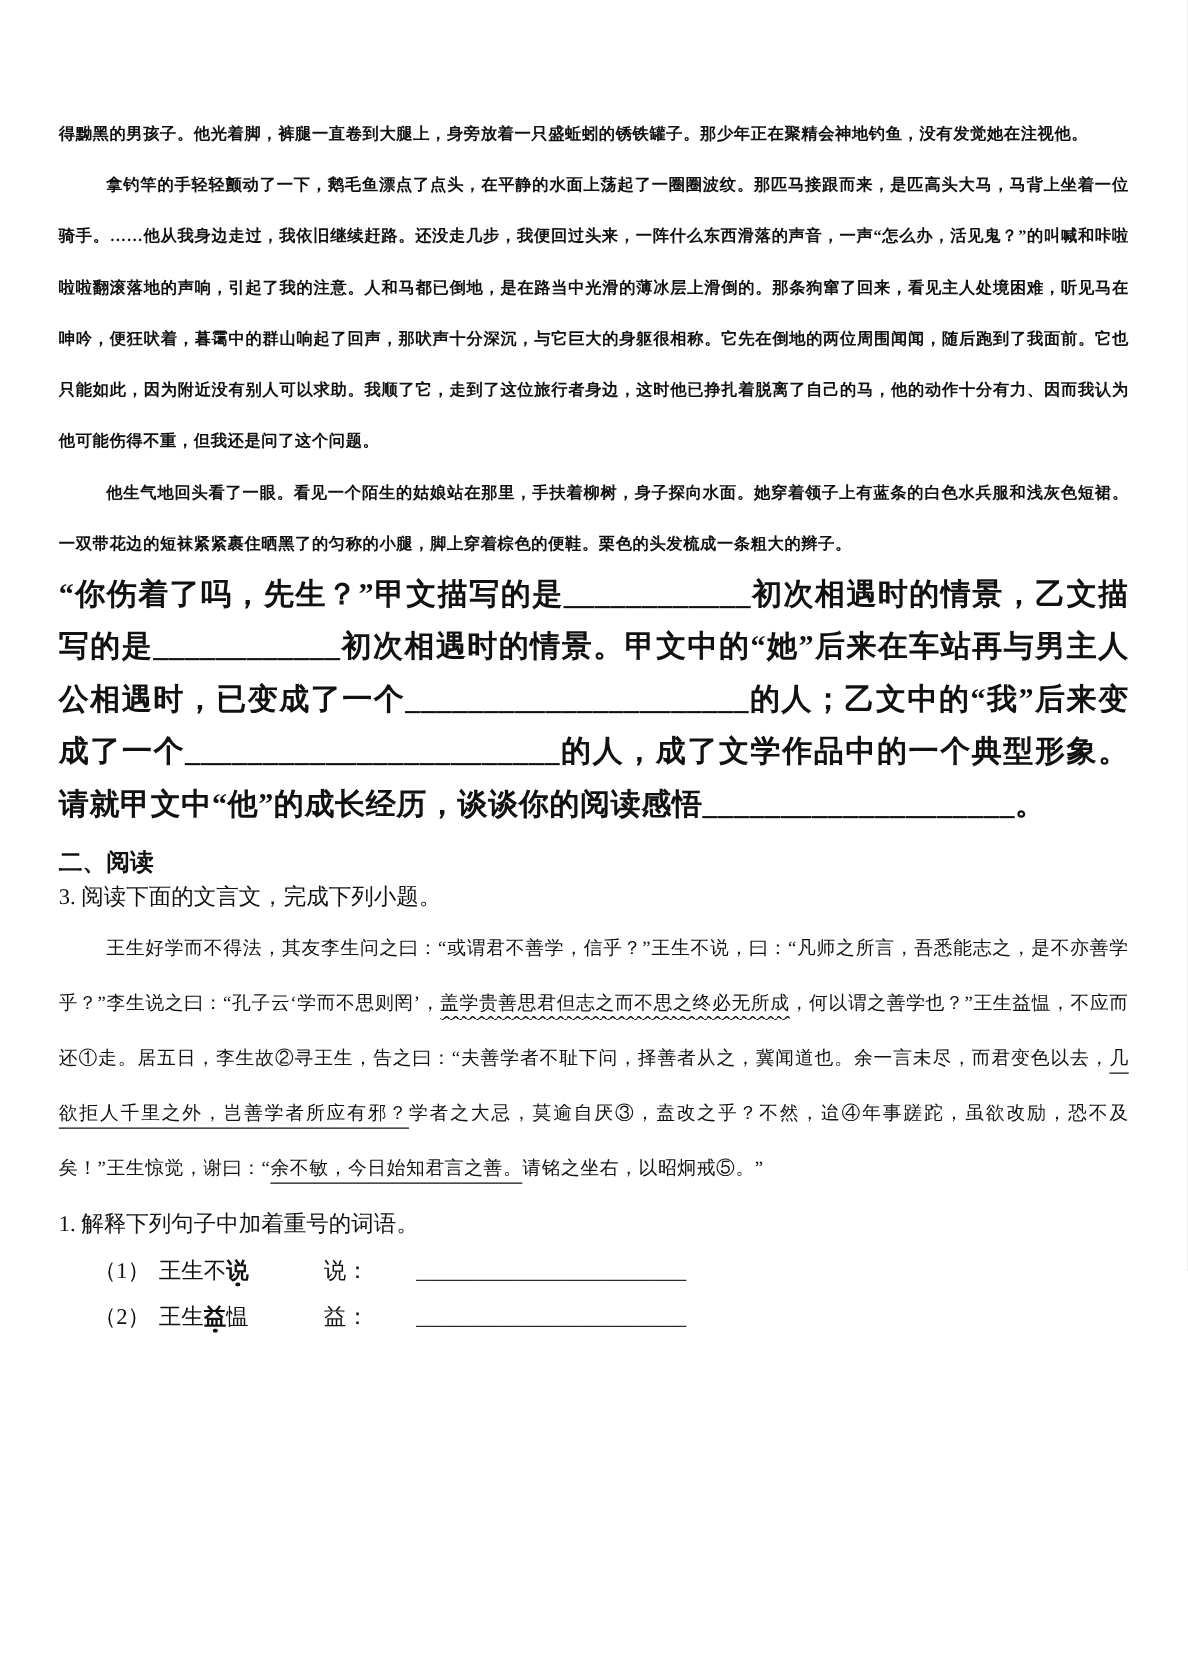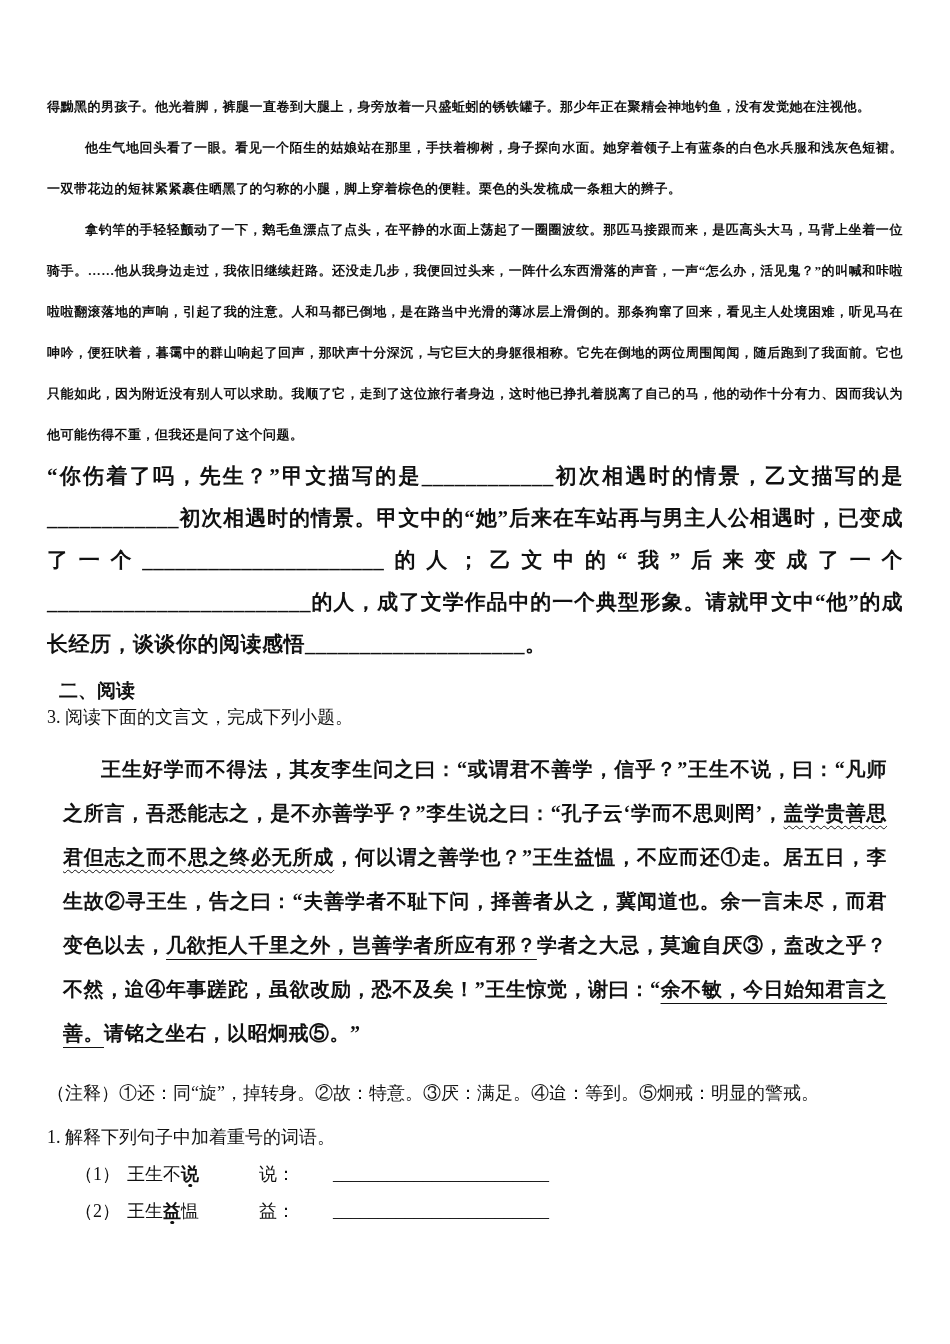--- a/index.html
+++ b/index.html
@@ -8,29 +8,29 @@
     box-sizing:border-box; padding:86px 47px 0 47px; overflow:hidden;
     color:#111; font-family:"Liberation Serif", serif;
   }
   
   .passage p {
     margin:0; font-size:13px; line-height:41px;
     text-align:justify; font-weight:600; letter-spacing:0.5px;
   }
   .indent { text-indent:38px; }
   
-  .fillpara { margin:0; font-size:21px; line-height:42px; text-align:justify; font-weight:600; letter-spacing:0.5px; }
+  .fillpara { margin:0; font-size:24px; line-height:42px; text-align:justify; font-weight:600; letter-spacing:0.5px; }
   
-  .section-heading { margin:12px 0 0 12px; font-size:19px; line-height:27px; font-weight:700; }
+  .section-heading { margin:12px 0 0 0; font-size:19px; line-height:27px; font-weight:700; }
   
   .q7-intro { margin:0 0 6px 0; font-size:18px; line-height:27px; font-weight:400; }
   
   .classical {
-    margin:16px; font-size:20px; line-height:44px; text-align:justify;
-    font-weight:700; text-indent:38px; letter-spacing:0.5px;
+    margin:0; font-size:15px; line-height:44px; text-align:justify;
+    font-weight:400; text-indent:38px; letter-spacing:0.5px;
   }
   .classical .u { text-decoration:underline; text-underline-offset:7px; text-decoration-thickness:1.2px; }
   .classical .wavy { text-decoration:underline; text-decoration-style:wavy; text-underline-offset:5px; text-decoration-thickness:1px; }
   .notes { margin:0; font-size:18px; line-height:44px; font-weight:500; }
   
   .sub-title { margin:4px 0 0 0; font-size:18px; line-height:37px; font-weight:400; }
   .item-row { display:flex; align-items:baseline; font-size:18px; line-height:37px; height:37px; margin-left:28px; font-weight:400; }
   .item-num { width:52px; flex:0 0 auto; }
   .item-phrase { width:132px; flex:0 0 auto; }
   .item-term { flex:0 0 auto; }
@@ -42,33 +42,32 @@
     transform:translateX(-50%);
   }
 </style>
 </head>
 <body>
 
 <div class="page">
 
   <div class="passage">
     <p>得黝黑的男孩子。他光着脚，裤腿一直卷到大腿上，身旁放着一只盛蚯蚓的锈铁罐子。那少年正在聚精会神地钓鱼，没有发觉她在注视他。</p>
+    <p class="indent">拿钓竿的手轻轻颤动了一下，鹅毛鱼漂点了点头，在平静的水面上荡起了一圈圈波纹。那匹马接跟而来，是匹高头大马，马背上坐着一位骑手。……他从我身边走过，我依旧继续赶路。还没走几步，我便回过头来，一阵什么东西滑落的声音，一声“怎么办，活见鬼？”的叫喊和咔啦啦啦翻滚落地的声响，引起了我的注意。人和马都已倒地，是在路当中光滑的薄冰层上滑倒的。那条狗窜了回来，看见主人处境困难，听见马在呻吟，便狂吠着，暮霭中的群山响起了回声，那吠声十分深沉，与它巨大的身躯很相称。它先在倒地的两位周围闻闻，随后跑到了我面前。它也只能如此，因为附近没有别人可以求助。我顺了它，走到了这位旅行者身边，这时他已挣扎着脱离了自己的马，他的动作十分有力、因而我认为他可能伤得不重，但我还是问了这个问题。</p>
     <p class="indent">他生气地回头看了一眼。看见一个陌生的姑娘站在那里，手扶着柳树，身子探向水面。她穿着领子上有蓝条的白色水兵服和浅灰色短裙。一双带花边的短袜紧紧裹住晒黑了的匀称的小腿，脚上穿着棕色的便鞋。栗色的头发梳成一条粗大的辫子。</p>
-    <p class="indent">拿钓竿的手轻轻颤动了一下，鹅毛鱼漂点了点头，在平静的水面上荡起了一圈圈波纹。那匹马接跟而来，是匹高头大马，马背上坐着一位骑手。……他从我身边走过，我依旧继续赶路。还没走几步，我便回过头来，一阵什么东西滑落的声音，一声“怎么办，活见鬼？”的叫喊和咔啦啦啦翻滚落地的声响，引起了我的注意。人和马都已倒地，是在路当中光滑的薄冰层上滑倒的。那条狗窜了回来，看见主人处境困难，听见马在呻吟，便狂吠着，暮霭中的群山响起了回声，那吠声十分深沉，与它巨大的身躯很相称。它先在倒地的两位周围闻闻，随后跑到了我面前。它也只能如此，因为附近没有别人可以求助。我顺了它，走到了这位旅行者身边，这时他已挣扎着脱离了自己的马，他的动作十分有力、因而我认为他可能伤得不重，但我还是问了这个问题。</p>
   </div>
 
   <p class="fillpara">“你伤着了吗，先生？”甲文描写的是____________初次相遇时的情景，乙文描写的是____________初次相遇时的情景。甲文中的“她”后来在车站再与男主人公相遇时，已变成了一个______________________的人；乙文中的“我”后来变成了一个________________________的人，成了文学作品中的一个典型形象。请就甲文中“他”的成长经历，谈谈你的阅读感悟____________________。</p>
 
   <h2 class="section-heading">二、阅读</h2>
 
   <p class="q7-intro">3. 阅读下面的文言文，完成下列小题。</p>
 
   <p class="classical"><span>王生好学而不得法，其友李生问之曰：“或谓君不善学，信乎？”王生不说，曰：“凡师之所言，吾悉能志之，是不亦善学乎？”李生说之曰：“孔子云‘学而不思则罔’，</span><span class="wavy">盖学贵善思君但志之而不思之终必无所成</span><span>，何以谓之善学也？”王生益愠，不应而还①走。居五日，李生故②寻王生，告之曰：“夫善学者不耻下问，择善者从之，冀闻道也。余一言未尽，而君变色以去，</span><span class="u">几欲拒人千里之外，岂善学者所应有邪？</span><span>学者之大忌，莫逾自厌③，盍改之乎？不然，迨④年事蹉跎，虽欲改励，恐不及矣！”王生惊觉，谢曰：“</span><span class="u">余不敏，今日始知君言之善。</span><span>请铭之坐右，以昭炯戒⑤。”</span></p>
 
-  <p class="notes">（注释）①还：同“旋”，掉转身。②故：特意。③厌：满足。④迨：等到。⑤炯戒：明显的警戒。</p>
 
   <p class="sub-title">1. 解释下列句子中加着重号的词语。</p>
 
   <div class="item-row">
     <span class="item-num">（1）</span>
     <span class="item-phrase"><span>王生不</span><span class="emdot">说</span><span></span></span>
     <span class="item-term">说：</span>
     <span class="item-blank">________________________</span>
   </div>
 

